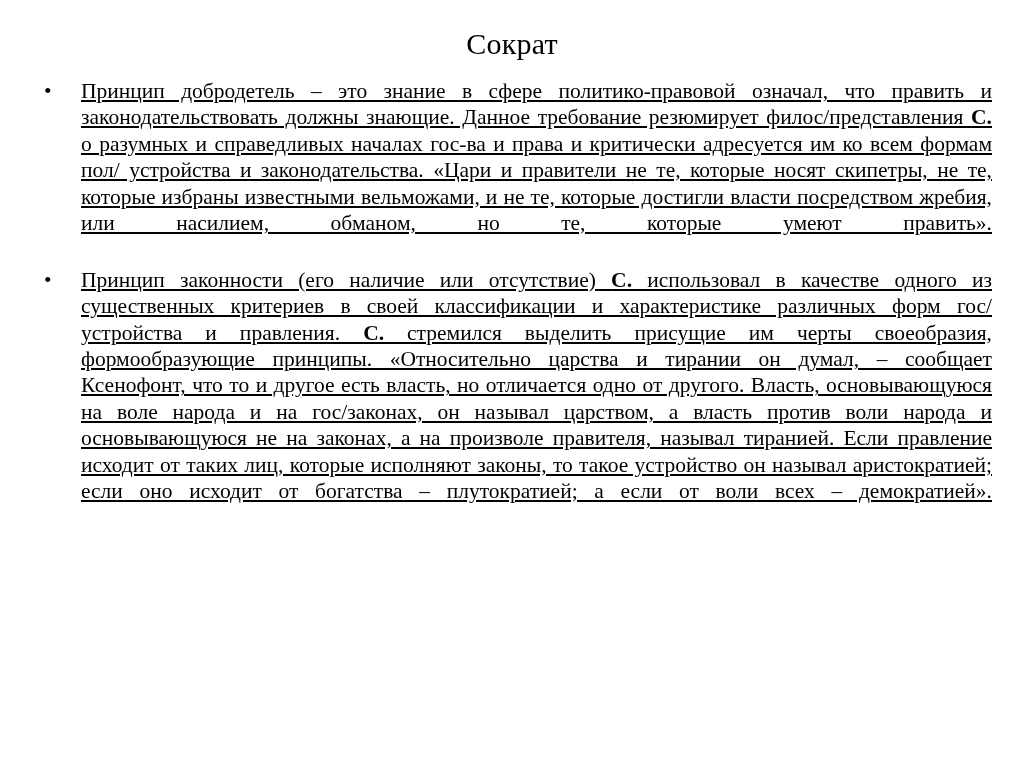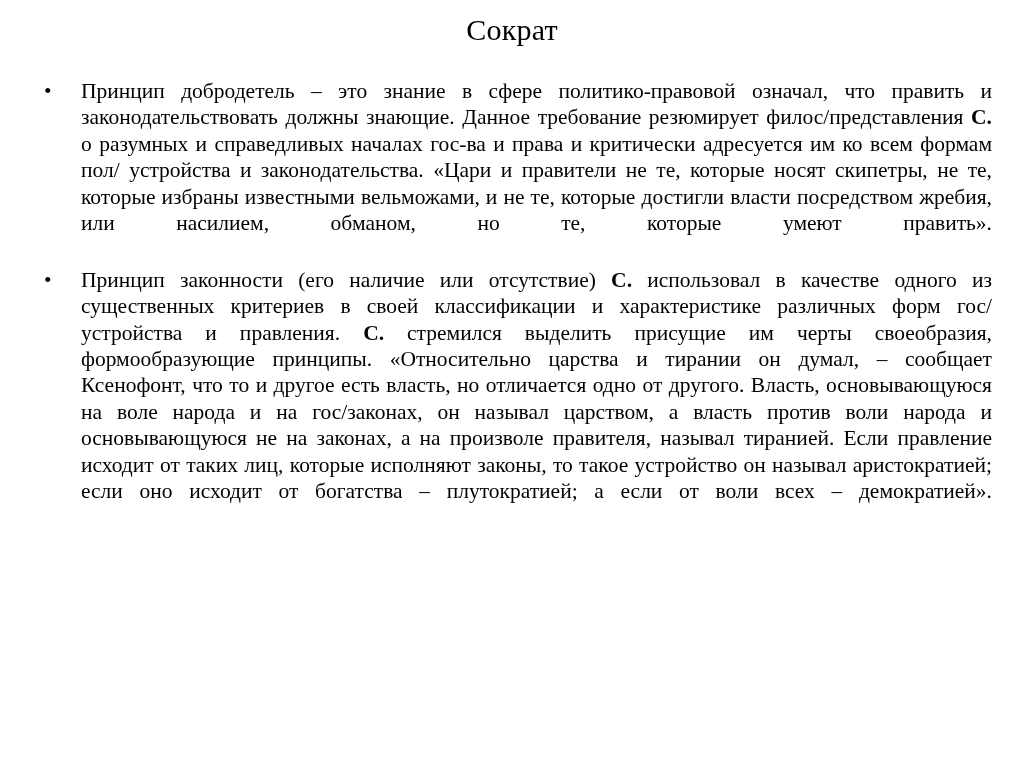--- a/index.html
+++ b/index.html
@@ -19,21 +19,21 @@
   .slide {
     position: relative;
     width: 1024px;
     height: 767px;
     box-sizing: border-box;
     background: #ffffff;
   }
 
   .slide-title {
     position: absolute;
-    top: 12px;
+    top: 26px;
     left: 0;
     width: 1024px;
     text-align: center;
     font-size: 30px;
     line-height: 36px;
     font-weight: normal;
     letter-spacing: 0.2px;
     color: #000000;
     margin: 0;
     font-family: "Liberation Serif", "DejaVu Serif", serif;
@@ -71,20 +71,21 @@
     text-align: left;
     color: #000000;
     user-select: none;
   }
 
   .bullet-text {
     display: block;
     text-align: justify;
     text-justify: inter-word;
     hyphens: none;
+    text-decoration: underline;
   }
 
   
   .bullet-text::after {
     content: "";
     display: inline-block;
     width: 100%;
   }
 
   b, .abbr-bold {

